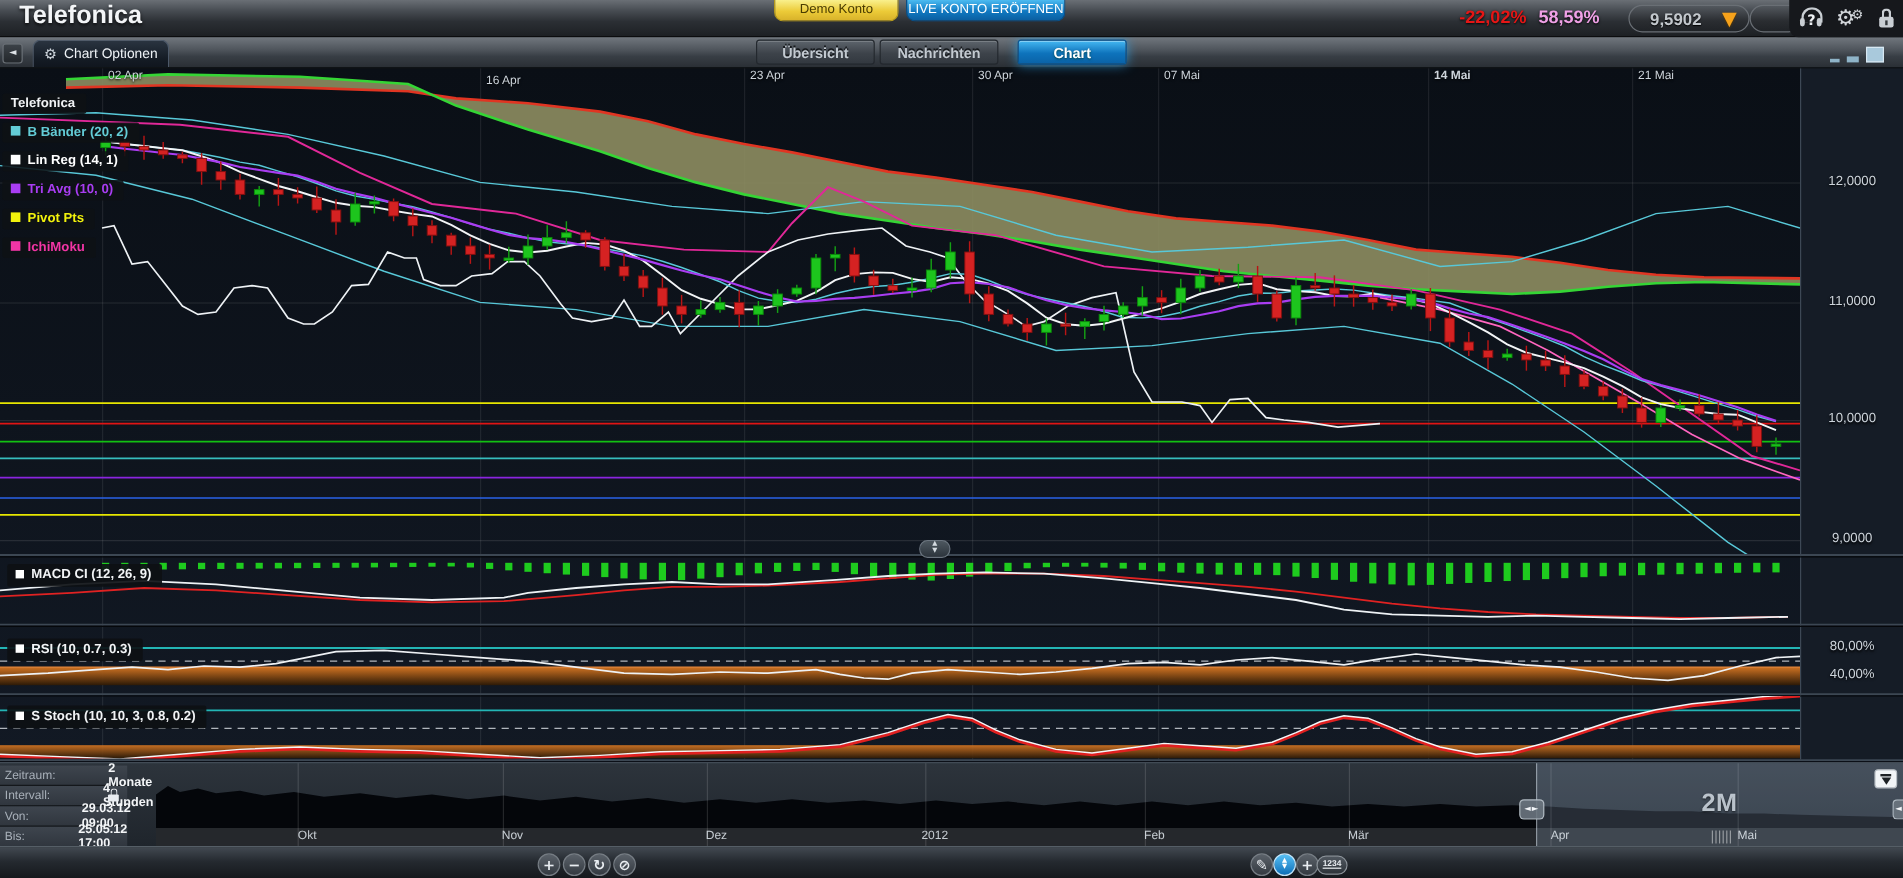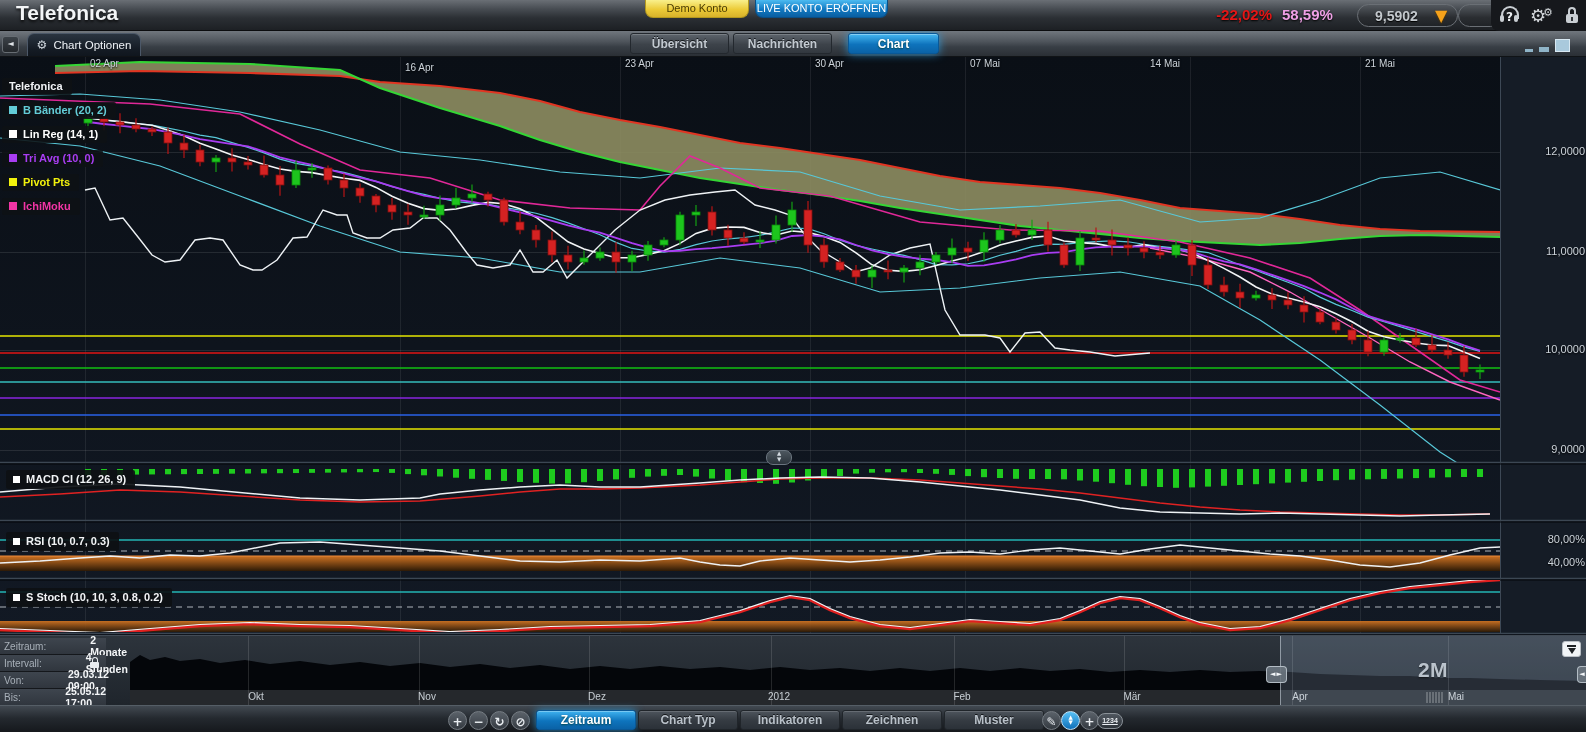--- a/index.html
+++ b/index.html
@@ -47,21 +47,21 @@
     background:linear-gradient(180deg,#5d646c,#3d434a 55%,#32383f);border:1px solid #23282e;color:#c3cad1;
     box-shadow:inset 0 1px 0 rgba(255,255,255,.18);line-height:20px;box-sizing:border-box;text-shadow:0 -1px 0 #15181b;}
   .ctab.active{background:linear-gradient(180deg,#45b8f2,#0e73bc 55%,#0a62a6);color:#fff;border:1px solid #0a5896;
     box-shadow:0 0 10px rgba(45,165,235,.8),inset 0 1px 0 rgba(255,255,255,.35);text-shadow:0 1px 2px #044;}
   #win-icons{position:absolute;right:16px;top:9px;display:flex;align-items:flex-end;gap:6px;}
   .wi1{width:8px;height:3px;background:#8fb4c8;}
   .wi2{width:10px;height:5px;background:#8fb4c8;}
   .wi3{width:13px;height:11px;background:#a9c9dc;border:1px solid #d8e8f2;}
   
   .xlab{position:absolute;font-size:10px;color:#cdd4db;text-shadow:0 1px 2px #000;}
-  .ylab{position:absolute;width:83px;text-align:right;font-size:11px;color:#ccd3da;text-shadow:0 1px 2px #000;}
+  .ylab{position:absolute;width:83px;text-align:center;font-size:11px;color:#ccd3da;text-shadow:0 1px 2px #000;}
   #legend{position:absolute;left:2px;top:78px;}
   .leg-row{display:table;background:rgba(14,17,21,.88);border-radius:2px;padding:2px 9px 3px 7px;margin-bottom:7px;font-size:11px;font-weight:bold;white-space:nowrap;}
   .leg-sw{display:inline-block;width:8px;height:8px;margin-right:6px;}
   .panel-label{position:absolute;background:rgba(13,16,20,.92);border-radius:2px;padding:3px 9px 4px 7px;font-size:11px;font-weight:bold;color:#f2f4f6;white-space:nowrap;}
   .panel-label .sq{display:inline-block;width:7px;height:7px;background:#fff;margin-right:6px;}
   #collapse-handle{position:absolute;left:766px;top:450px;width:26px;height:15px;border-radius:7px;background:linear-gradient(#4d575f,#2c343c);border:1px solid #6b757f;text-align:center;box-sizing:border-box;}
   #collapse-handle span{display:block;font-size:5.5px;line-height:5.5px;color:#d3dae0;font-family:"DejaVu Sans",sans-serif;}
   
   #nav-info{position:absolute;left:0;top:638px;width:106px;}
   .nav-row{position:relative;height:16px;background:linear-gradient(#3e454e,#30363e);border-bottom:1px solid #14171b;display:flex;align-items:center;}
@@ -501,21 +501,21 @@
           <span>IchiMoku</span>
         </div>
       </div>
 
     <div id="xlabels">
         <div class="abs xlab" style="left:90px;top:58px;">02 Apr</div>
         <div class="abs xlab" style="left:405px;top:62px;">16 Apr</div>
         <div class="abs xlab" style="left:625px;top:58px;">23 Apr</div>
         <div class="abs xlab" style="left:815px;top:58px;">30 Apr</div>
         <div class="abs xlab" style="left:970px;top:58px;">07 Mai</div>
-        <div class="abs xlab" style="left:1150px;top:58px;">14 Mai</div>
+        <div class="abs xlab" style="left:1195px;top:58px;font-weight:bold;">14 Mai</div>
         <div class="abs xlab" style="left:1365px;top:58px;">21 Mai</div>
       </div>
     <div id="ylabels">
         <div class="abs ylab" style="left:1502px;top:145px;">12,0000</div>
         <div class="abs ylab" style="left:1502px;top:245px;">11,0000</div>
         <div class="abs ylab" style="left:1502px;top:343px;">10,0000</div>
         <div class="abs ylab" style="left:1502px;top:443px;">9,0000</div>
       </div>
 
     <div class="panel-label" style="left:6px;top:470px;"><span class="sq"></span><span>MACD CI (12, 26, 9)</span></div>
@@ -615,27 +615,20 @@
       <span class="wi2"></span>
       <span class="wi3"></span>
     </div>
   </div>
 
   <div id="toolbar">
     <div class="tb-round" style="left:448px;"><span class="glyph">+</span></div>
     <div class="tb-round" style="left:469px;"><span class="glyph">−</span></div>
     <div class="tb-round" style="left:490px;"><span class="glyph">↻</span></div>
     <div class="tb-round" style="left:511px;"><span class="glyph">⊘</span></div>
-    <div id="tb-main">
-        <div class="tb-btn active">Zeitraum</div>
-        <div class="tb-btn">Chart Typ</div>
-        <div class="tb-btn">Indikatoren</div>
-        <div class="tb-btn">Zeichnen</div>
-        <div class="tb-btn">Muster</div>
-      </div>
     <div class="tb-round" style="left:1042px;"><span class="glyph">✎</span></div>
     <div class="tb-round blue" style="left:1061px;">
         <span>▲</span>
         <span>▼</span>
       </div>
     <div class="tb-round" style="left:1080px;"><span class="glyph">+</span></div>
     <div id="tb-1234">1234</div>
   </div>
 
 </div>

